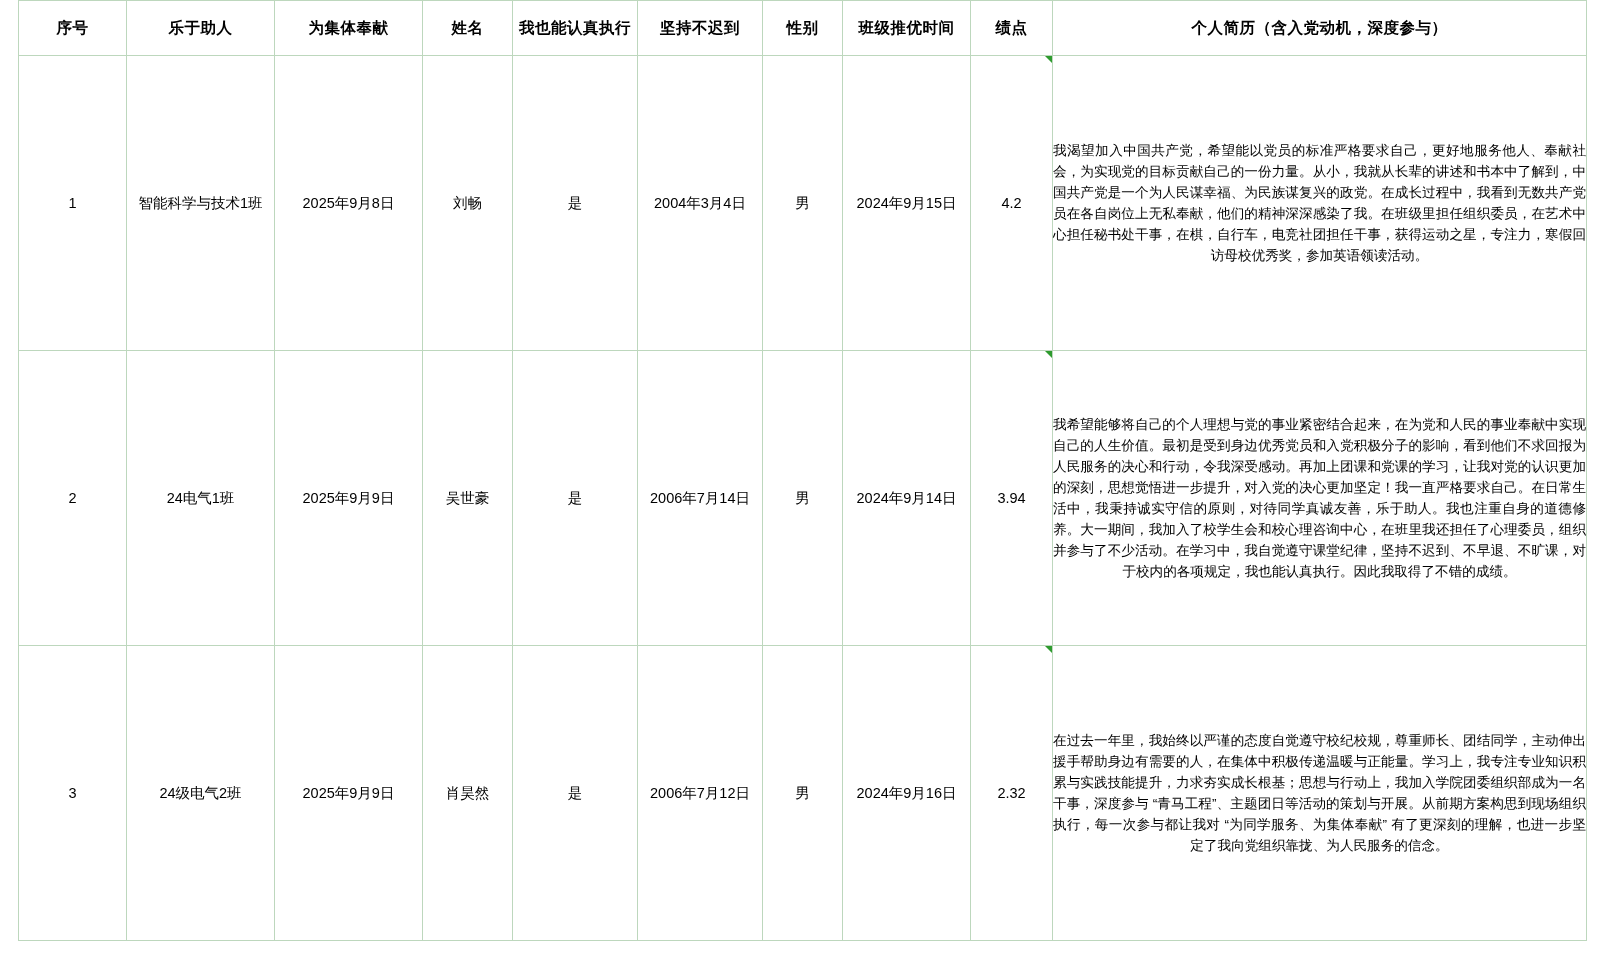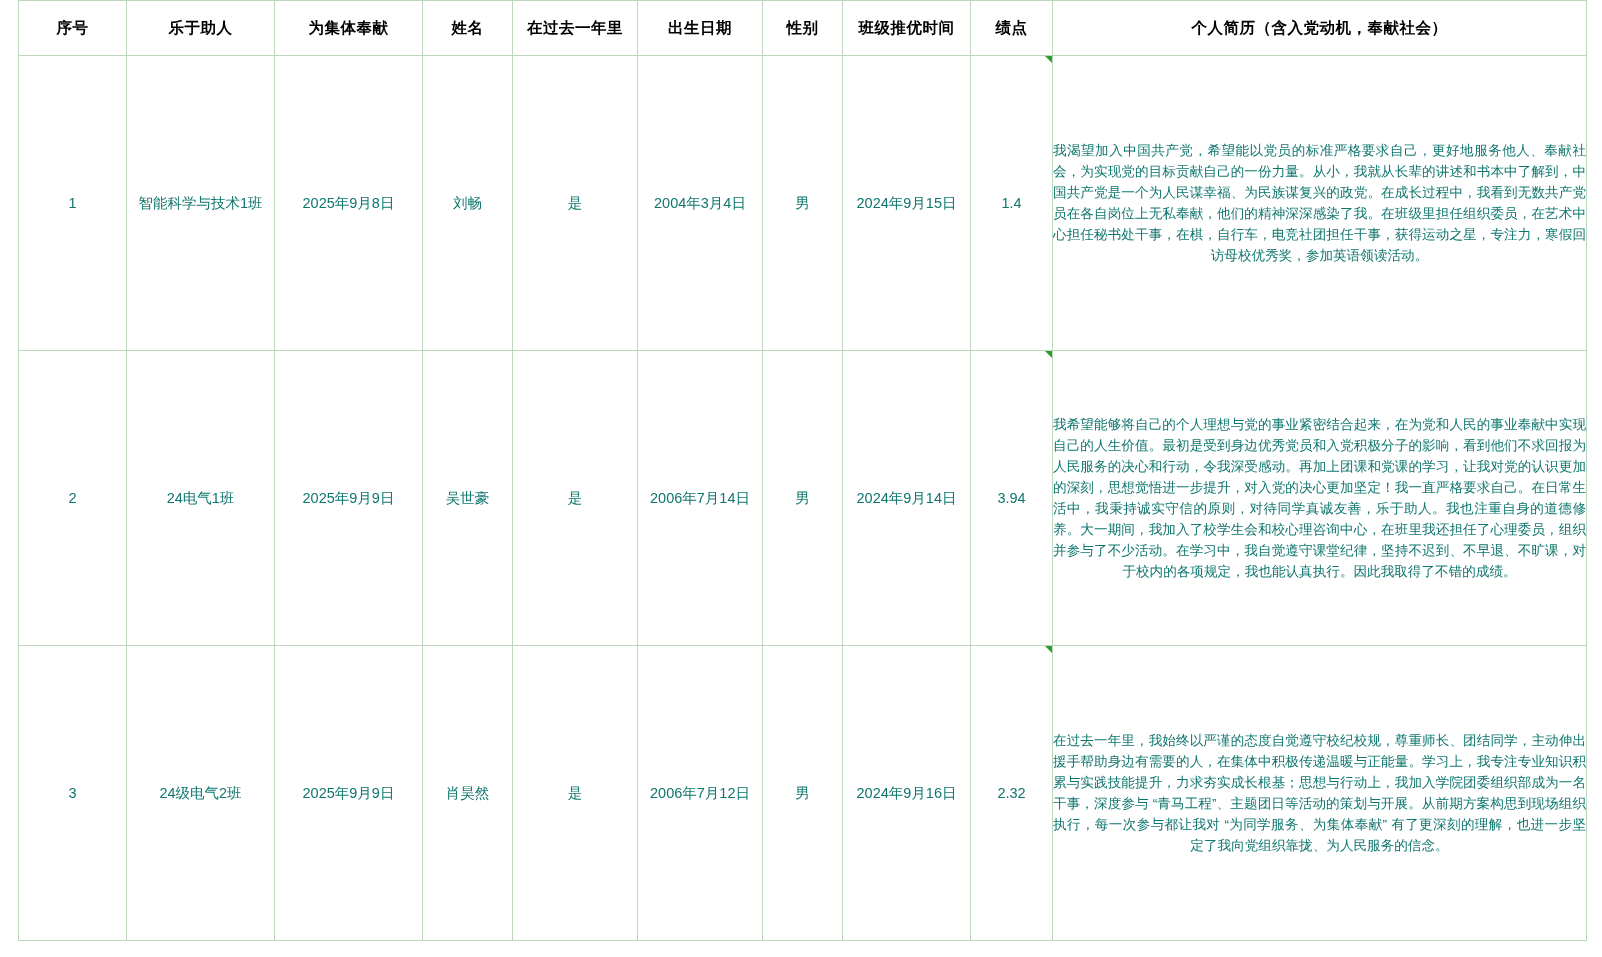--- a/index.html
+++ b/index.html
@@ -36,21 +36,21 @@
     height: 54px;
     font-size: 15.5px;
     font-weight: bold;
     text-align: center;
     letter-spacing: 0.5px;
     color: #000;
   }
   tbody td {
     font-size: 14.5px;
     text-align: center;
-    color: #0f766e;
+    color: #000000;
   }
   tbody tr {
     height: 295px;
   }
   td.bio {
     text-align: justify;
     text-align-last: center;
     vertical-align: middle;
     font-size: 13.6px;
     line-height: 21px;
@@ -103,39 +103,39 @@
         <col class="c7">
         <col class="c8">
         <col class="c9">
     </colgroup>
     <thead>
       <tr>
         <th>序号</th>
         <th>乐于助人</th>
         <th>为集体奉献</th>
         <th>姓名</th>
-        <th>在过去一年里</th>
-        <th>出生日期</th>
+        <th>我也能认真执行</th>
+        <th>坚持不迟到</th>
         <th>性别</th>
         <th>班级推优时间</th>
         <th>绩点</th>
-        <th>个人简历（含入党动机，奉献社会）</th>
+        <th>个人简历（含入党动机，深度参与）</th>
       </tr>
     </thead>
     <tbody>
       <tr>
         <td>1</td>
         <td>智能科学与技术1班</td>
         <td>2025年9月8日</td>
         <td>刘畅</td>
         <td>是</td>
         <td>2004年3月4日</td>
         <td>男</td>
         <td>2024年9月15日</td>
-        <td class="mark">1.4</td>
+        <td class="mark">4.2</td>
         <td class="bio">
             <span class="biotext">我渴望加入中国共产党，希望能以党员的标准严格要求自己，更好地服务他人、奉献社会，为实现党的目标贡献自己的一份力量。从小，我就从长辈的讲述和书本中了解到，中国共产党是一个为人民谋幸福、为民族谋复兴的政党。在成长过程中，我看到无数共产党员在各自岗位上无私奉献，他们的精神深深感染了我。在班级里担任组织委员，在艺术中心担任秘书处干事，在棋，自行车，电竞社团担任干事，获得运动之星，专注力，寒假回访母校优秀奖，参加英语领读活动。</span>
           </td>
       </tr>
       <tr>
         <td>2</td>
         <td>24电气1班</td>
         <td>2025年9月9日</td>
         <td>吴世豪</td>
         <td>是</td>

